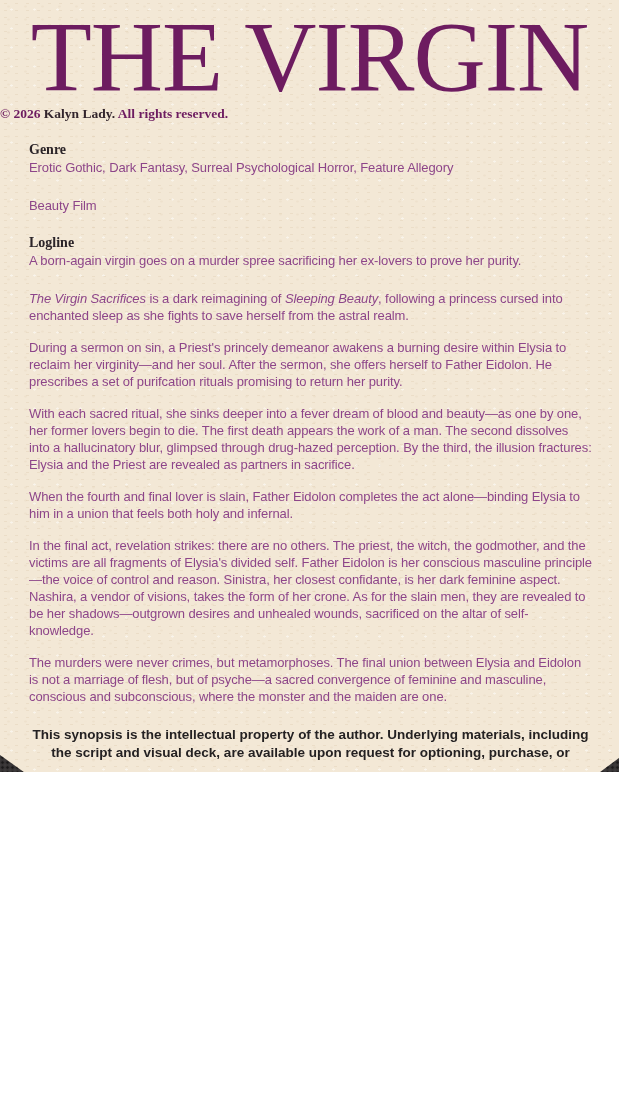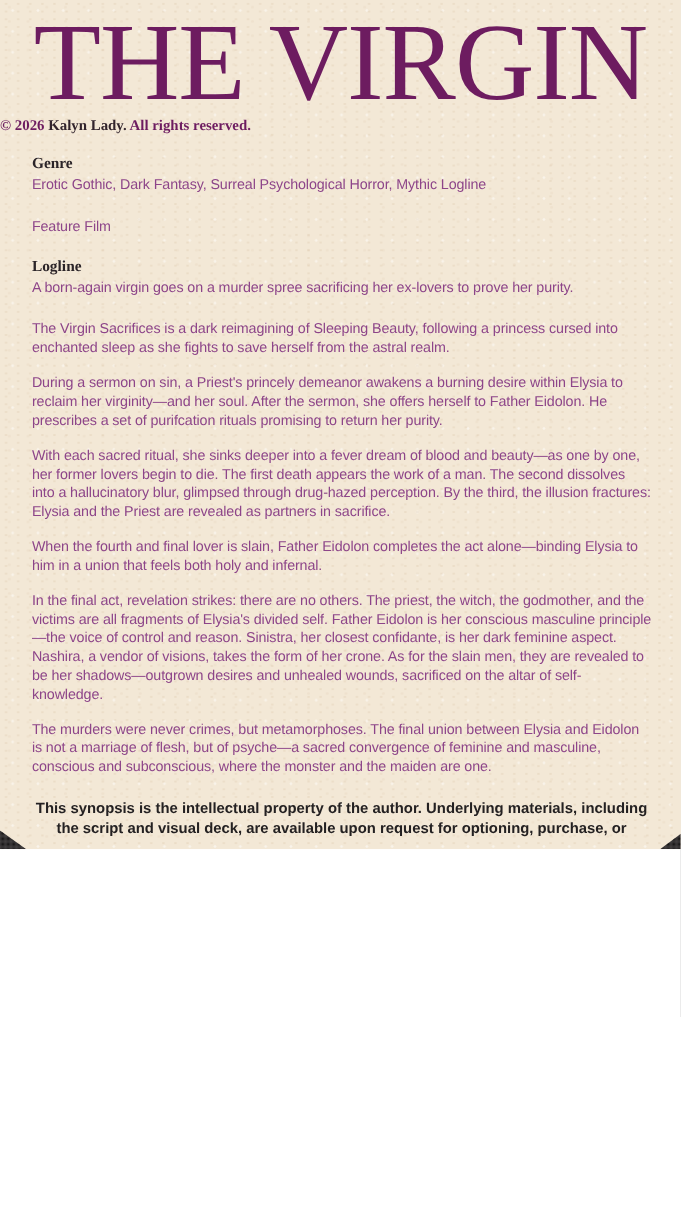--- a/index.html
+++ b/index.html
@@ -39,21 +39,21 @@
   .label{
     font-family:"Liberation Serif", serif;font-weight:700;font-size:14px;
     line-height:15px;color:var(--ink-dark);margin:0 0 2px 0;
   }
   .value,.para{
     font-size:13px;letter-spacing:-.1px;line-height:17px;
     color:var(--body-purple);margin:0;
   }
   .section{margin:0 0 21px 0;}
   .para{margin:0 0 15px 0;}
-  .ital{}
+  .ital{font-style:italic;}
   .footer-note{
     margin-top:13px;text-align:center;white-space:nowrap;
     font-weight:700;font-size:13.5px;line-height:17.5px;color:#242122;
   }
   
   .flap{
     position:absolute;inset:0;z-index:2;
     background-color:var(--flap-dark);
     background-image:
       radial-gradient(rgba(0,0,0,.5) .8px, transparent 1.6px),
@@ -94,25 +94,25 @@
     </div>
 
     <div class="copyright">
       <span>© 2026 </span><span class="c-dark">Kalyn Lady. </span><span>All rights reserved.</span>
     </div>
 
     <div class="body-text">
 
       <div class="section">
         <p class="label">Genre</p>
-        <p class="value">Erotic Gothic, Dark Fantasy, Surreal Psychological Horror, Mythic Logline</p>
+        <p class="value">Erotic Gothic, Dark Fantasy, Surreal Psychological Horror, Feature Allegory</p>
       </div>
 
       <div class="section">
-        <p class="value">Feature Film</p>
+        <p class="value">Beauty Film</p>
       </div>
 
       <div class="section">
         <p class="label">Logline</p>
         <p class="value">A born-again virgin goes on a murder spree sacrificing her ex-lovers to prove her purity.</p>
       </div>
 
       <div class="section synopsis">
         <p class="para"><span class="ital">The Virgin Sacrifices</span><span> is a dark reimagining of </span><span class="ital">Sleeping Beauty</span><span>, following a princess cursed into enchanted sleep as she fights to save herself from the astral realm.</span></p>
         <p class="para">During a sermon on sin, a Priest's princely demeanor awakens a burning desire within Elysia to reclaim her virginity—and her soul. After the sermon, she offers herself to Father Eidolon. He prescribes a set of purifcation rituals promising to return her purity.</p>

